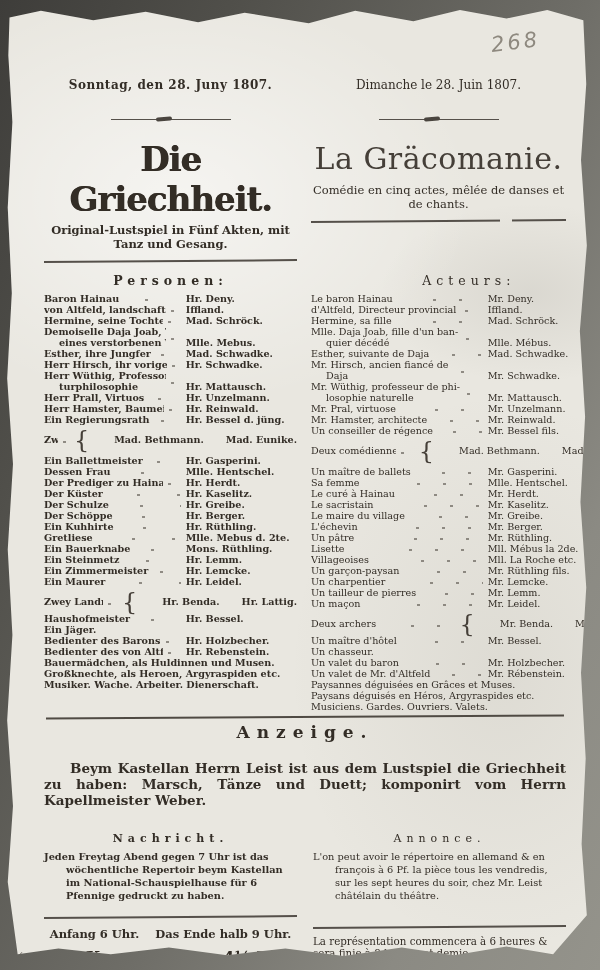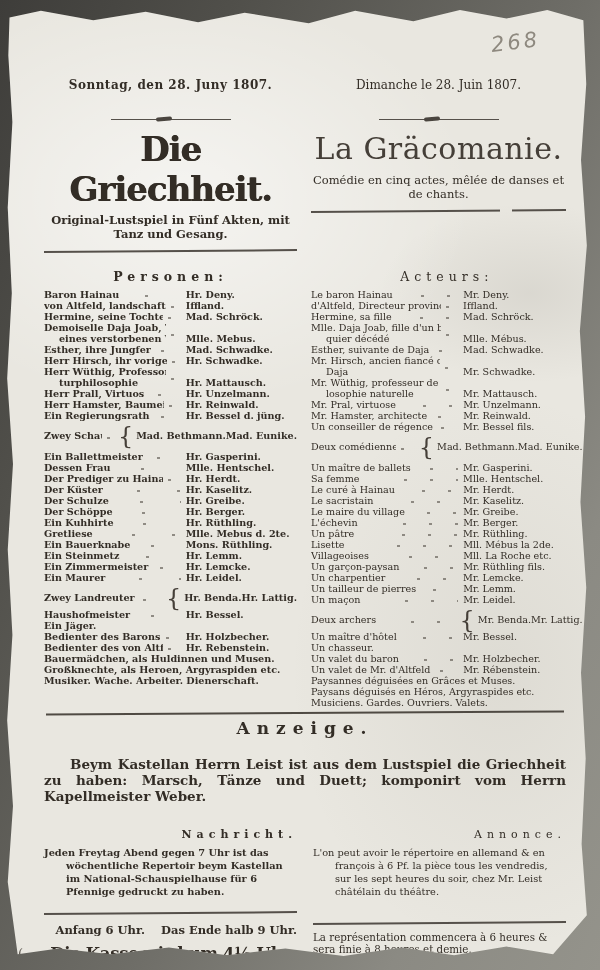--- a/index.html
+++ b/index.html
@@ -36,60 +36,60 @@
   }
 
   .two-col{display:grid;grid-template-columns:253px 1fr;column-gap:14px;}
 
   .date-line{font-size:12px;text-align:center;white-space:nowrap;}
   .date-de{letter-spacing:.5px;}
   .orn-rule{position:relative;width:120px;height:7px;margin:24px auto 0;}
   .orn-rule::before{content:"";position:absolute;left:0;right:0;top:3px;height:1.4px;background:#55504a;}
   .orn-rule::after{content:"";position:absolute;left:38%;top:1px;width:16px;height:4px;background:#4a453f;border-radius:2px;transform:rotate(-4deg);}
 
-  .title-block{margin-top:6px;text-align:center;}
+  .title-block{margin-top:16px;text-align:center;}
   .title-de{font-size:34px;letter-spacing:-1px;line-height:40px;text-shadow:.6px 0 currentColor;}
   .title-fr{font-size:30px;letter-spacing:.5px;line-height:40px;color:#453f38;}
   .subtitle{font-size:11.5px;line-height:13.5px;margin-top:5px;text-align:center;}
   .subtitle-de{font-weight:700;}
   .col-rule{height:1.6px;background:#55504a;margin-top:9px;transform:rotate(-.4deg);}
   .col-rule.fr{background:
      linear-gradient(to right,#55504a 0 74%, transparent 74% 79%, #55504a 79% 100%);}
 
-  .cast-heading{font-size:12.5px;letter-spacing:5px;text-align:center;margin-top:17px;}
+  .cast-heading{font-size:12.5px;letter-spacing:5px;text-align:center;margin-top:11px;}
   .cast-list{margin-top:5px;}
   .cast-row{display:flex;align-items:flex-end;font-size:9.6px;line-height:11px;white-space:nowrap;}
   .cast-row.pair{align-items:center;}
   .cast-row.gap{margin-top:4px;}
   .role{flex:1 1 auto;min-width:0;}
   .role-line{display:block;overflow:hidden;}
   .role2{padding-left:15px;}
   .leader{flex:1 1 14px;min-width:6px;height:2px;align-self:center;margin:4px 5px 0;
     background:repeating-linear-gradient(90deg, rgba(70,64,56,.55) 0 3px, transparent 3px 26px);}
   .actor{flex:0 0 44%;overflow:hidden;}
   .cast-de .cast-row{font-weight:700;}
   .cast-de .leader{background:repeating-linear-gradient(90deg, rgba(70,64,56,.55) 0 3px, transparent 3px 40px);}
   .actor-pair{flex:0 0 44%;display:flex;align-items:center;}
   .actor-pair::before{content:"{";font-size:24px;font-weight:400;line-height:22px;margin-right:3px;color:#453f38;}
-  .pair-line{line-height:11px;}
+  .pair-line{line-height:11px;margin-left:22px;}
 
   .full-rule{height:1.8px;background:#4f4a43;margin:4px 2px 0;transform:rotate(-.35deg);}
   .anzeige-head{font-size:17px;letter-spacing:7px;text-align:center;margin-top:5px;}
   .anzeige-text{font-size:13.5px;line-height:16px;margin-top:18px;text-indent:26px;text-align:justify;font-weight:700;}
 
   .info-grid{display:grid;grid-template-columns:253px 1fr;column-gap:16px;margin-top:24px;}
-  .info-head{font-size:11px;letter-spacing:5px;text-align:right;}
+  .info-head{font-size:11px;letter-spacing:5px;text-align:center;}
   .info-text{font-size:9.8px;line-height:13px;margin-top:5px;padding-left:22px;text-indent:-22px;}
   .info-de{font-weight:700;}
 
   .footer-grid{display:grid;grid-template-columns:253px 1fr;column-gap:16px;margin-top:2px;}
   .foot-rule{height:1.6px;background:#55504a;transform:rotate(-.4deg);}
   .foot-de .foot-rule{margin-top:12px;}
   .foot-fr .foot-rule{margin-top:22px;}
-  .times-de{font-size:11.5px;text-align:right;margin-top:9px;font-weight:700;white-space:pre;}
+  .times-de{font-size:11.5px;text-align:center;margin-top:9px;font-weight:700;white-space:pre;}
   .kasse-de{position:relative;font-size:16.5px;text-align:center;margin-top:7px;font-weight:700;letter-spacing:-.3px;}
   .margin-mark{position:absolute;left:-26px;top:2px;font-size:13px;font-weight:400;color:#5a554e;}
   .times-fr{font-size:10.3px;line-height:12.5px;margin-top:7px;}
   .caisse-fr{font-size:15px;text-align:left;margin-top:9px;letter-spacing:.3px;}
 </style>
 </head>
 <body>
 
 <div class="paper">
   <div class="pencil-number">268</div>

